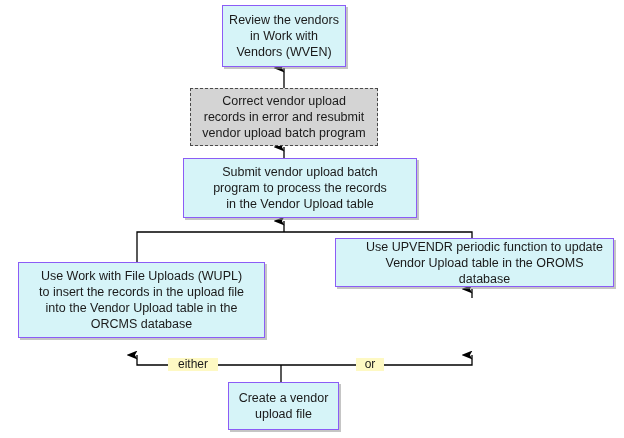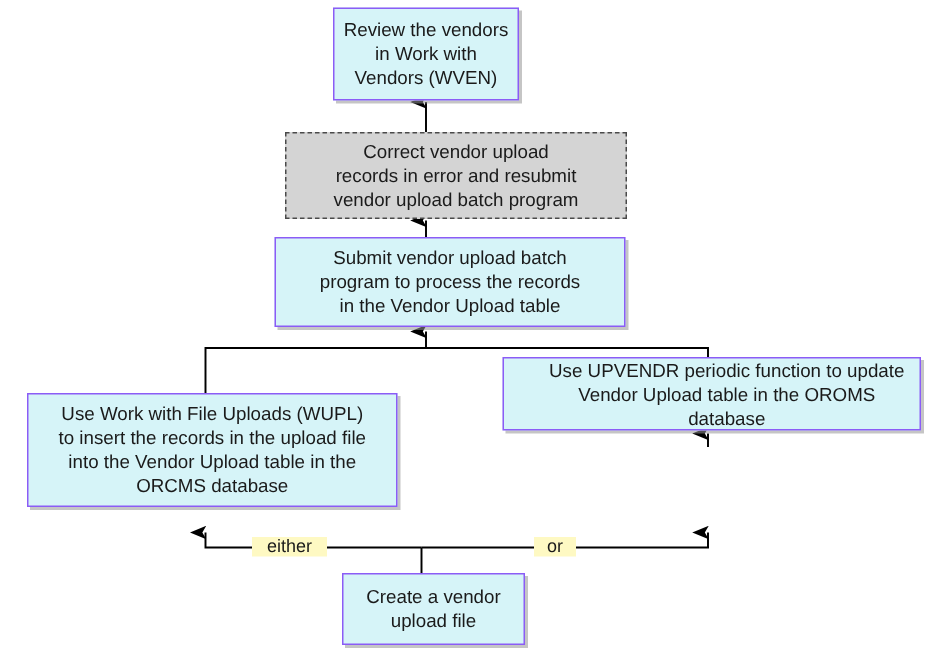--- a/index.html
+++ b/index.html
@@ -81,37 +81,37 @@
 
     <path d="M 281 365 L 137 365 L 137 355" fill="none" stroke="#000000" stroke-width="1.3" marker-end="url(#ah)"></path>
 
     <path d="M 281 365 L 472 365 L 472 355" fill="none" stroke="#000000" stroke-width="1.3" marker-end="url(#ah)"></path>
   </svg>
 
   <div class="node solid" style="left:222px; top:5px; width:124px; height:62px;">Review the vendors
 in Work with
 Vendors (WVEN)</div>
 
-  <div class="node dashed" style="left:190px; top:88px; width:228px; height:58px;">Correct vendor upload
+  <div class="node dashed" style="left:190px; top:88px; width:188px; height:58px;">Correct vendor upload
 records in error and resubmit
 vendor upload batch program</div>
 
   <div class="node solid" style="left:183px; top:158px; width:234px; height:60px;">Submit vendor upload batch
 program to process the records
 in the Vendor Upload table</div>
 
   <div class="node solid" style="left:18px; top:262px; width:247px; height:76px;">Use Work with File Uploads (WUPL)
 to insert the records in the upload file
 into the Vendor Upload table in the
 ORCMS database</div>
 
   <div class="node solid" style="left:335px; top:238px; width:279px; height:49px;padding-left:24px;">Use UPVENDR periodic function to update
 Vendor Upload table in the OROMS database</div>
 
 
-  <div class="node solid" style="left:228px; top:382px; width:122px; height:48px;">Create a vendor
+  <div class="node solid" style="left:228px; top:382px; width:111px; height:48px;">Create a vendor
 upload file</div>
 
   <div class="edgelabel" style="left:168px; top:358px; width:44px;">either</div>
 
   <div class="edgelabel" style="left:356px; top:358px; width:22px;">or</div>
 
 </div>
 
 </body></html>

